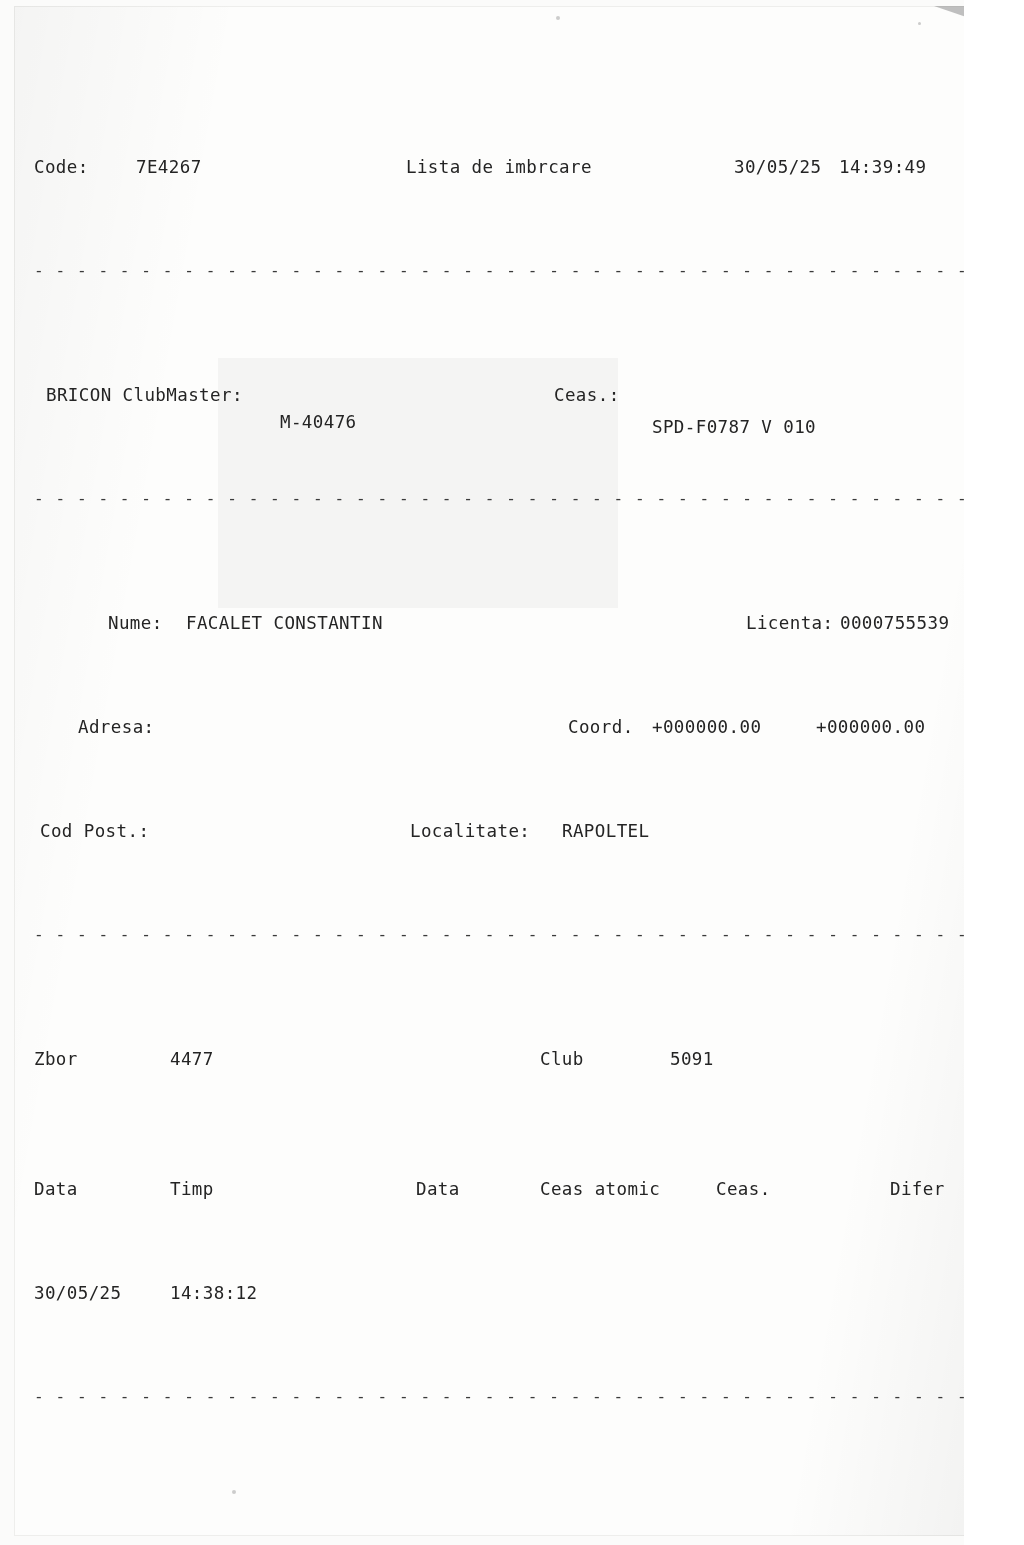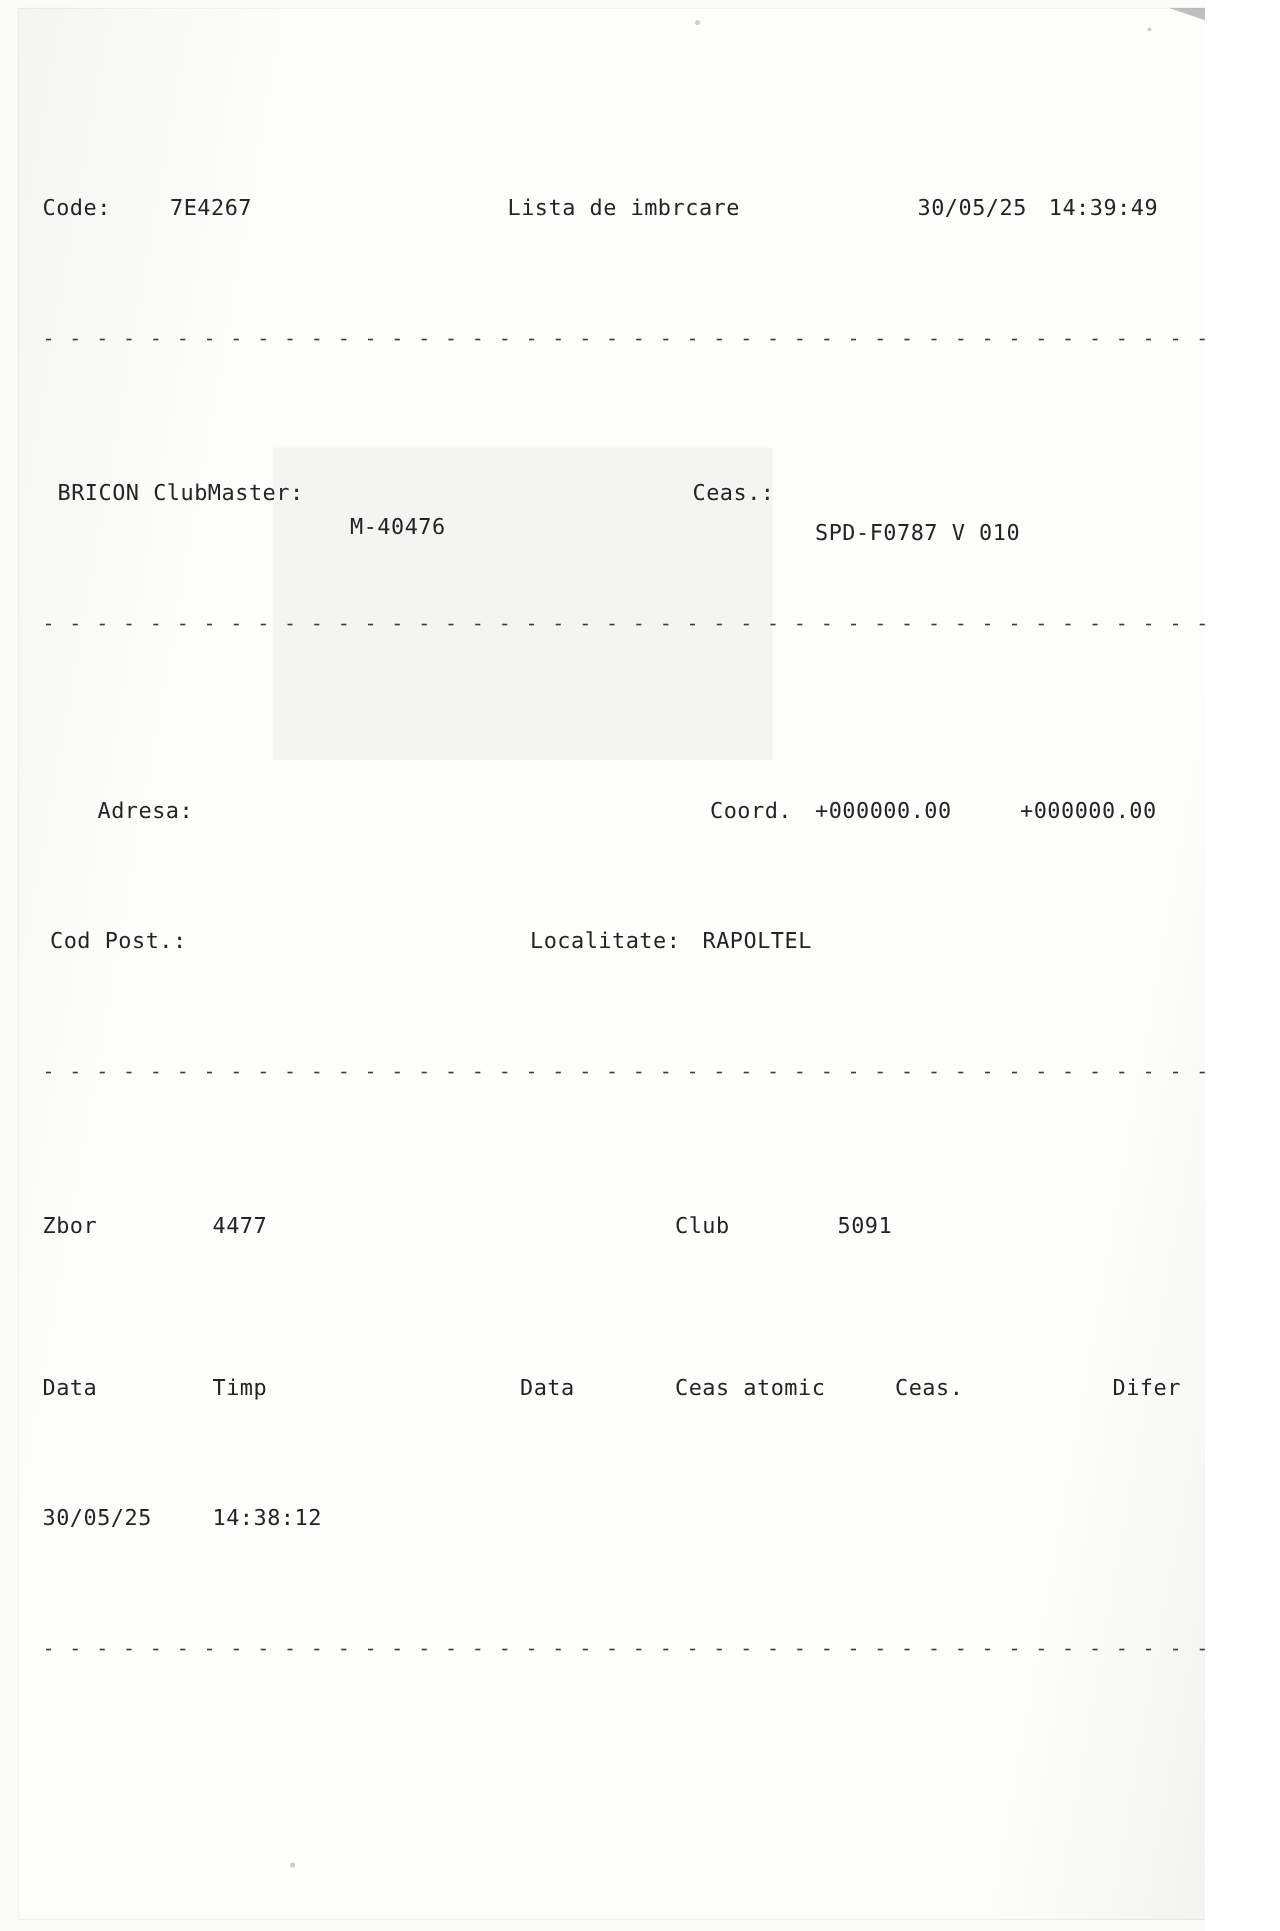--- a/index.html
+++ b/index.html
@@ -106,31 +106,37 @@
     <div class="row">
       <span class="col" style="left:12px;">BRICON ClubMaster:</span>
       <span class="col" style="left:246px;margin-top:27px;">M-40476</span>
       <span class="col" style="left:520px;">Ceas.:</span>
       <span class="col" style="left:618px;margin-top:32px;">SPD-F0787 V 010</span>
     </div>
 
     <div class="dash">- - - - - - - - - - - - - - - - - - - - - - - - - - - - - - - - - - - - - - - - - - - - - - - - - - - - - - - - - - - - - - - - - - - - - -</div>
 
     
+    <div class="row">
+      <span class="col" style="left:74px;">Nume:</span>
+      <span class="col" style="left:152px;">FACALET CONSTANTIN</span>
+      <span class="col" style="left:712px;">Licenta:</span>
+      <span class="col" style="left:806px;">0000755539</span>
+    </div>
 
     <div class="row">
       <span class="col" style="left:44px;">Adresa:</span>
       <span class="col" style="left:534px;">Coord.</span>
       <span class="col" style="left:618px;">+000000.00</span>
       <span class="col" style="left:782px;">+000000.00</span>
     </div>
 
     <div class="row">
       <span class="col" style="left:6px;">Cod Post.:</span>
-      <span class="col" style="left:390px;">Localitate:</span>
+      <span class="col" style="left:376px;">Localitate:</span>
       <span class="col" style="left:528px;">RAPOLTEL</span>
     </div>
 
     <div class="dash">- - - - - - - - - - - - - - - - - - - - - - - - - - - - - - - - - - - - - - - - - - - - - - - - - - - - - - - - - - - - - - - - - - - - - -</div>
 
     
     <div class="row">
       <span class="col" style="left:0px;">Zbor</span>
       <span class="col" style="left:136px;">4477</span>
       <span class="col" style="left:506px;">Club</span>

